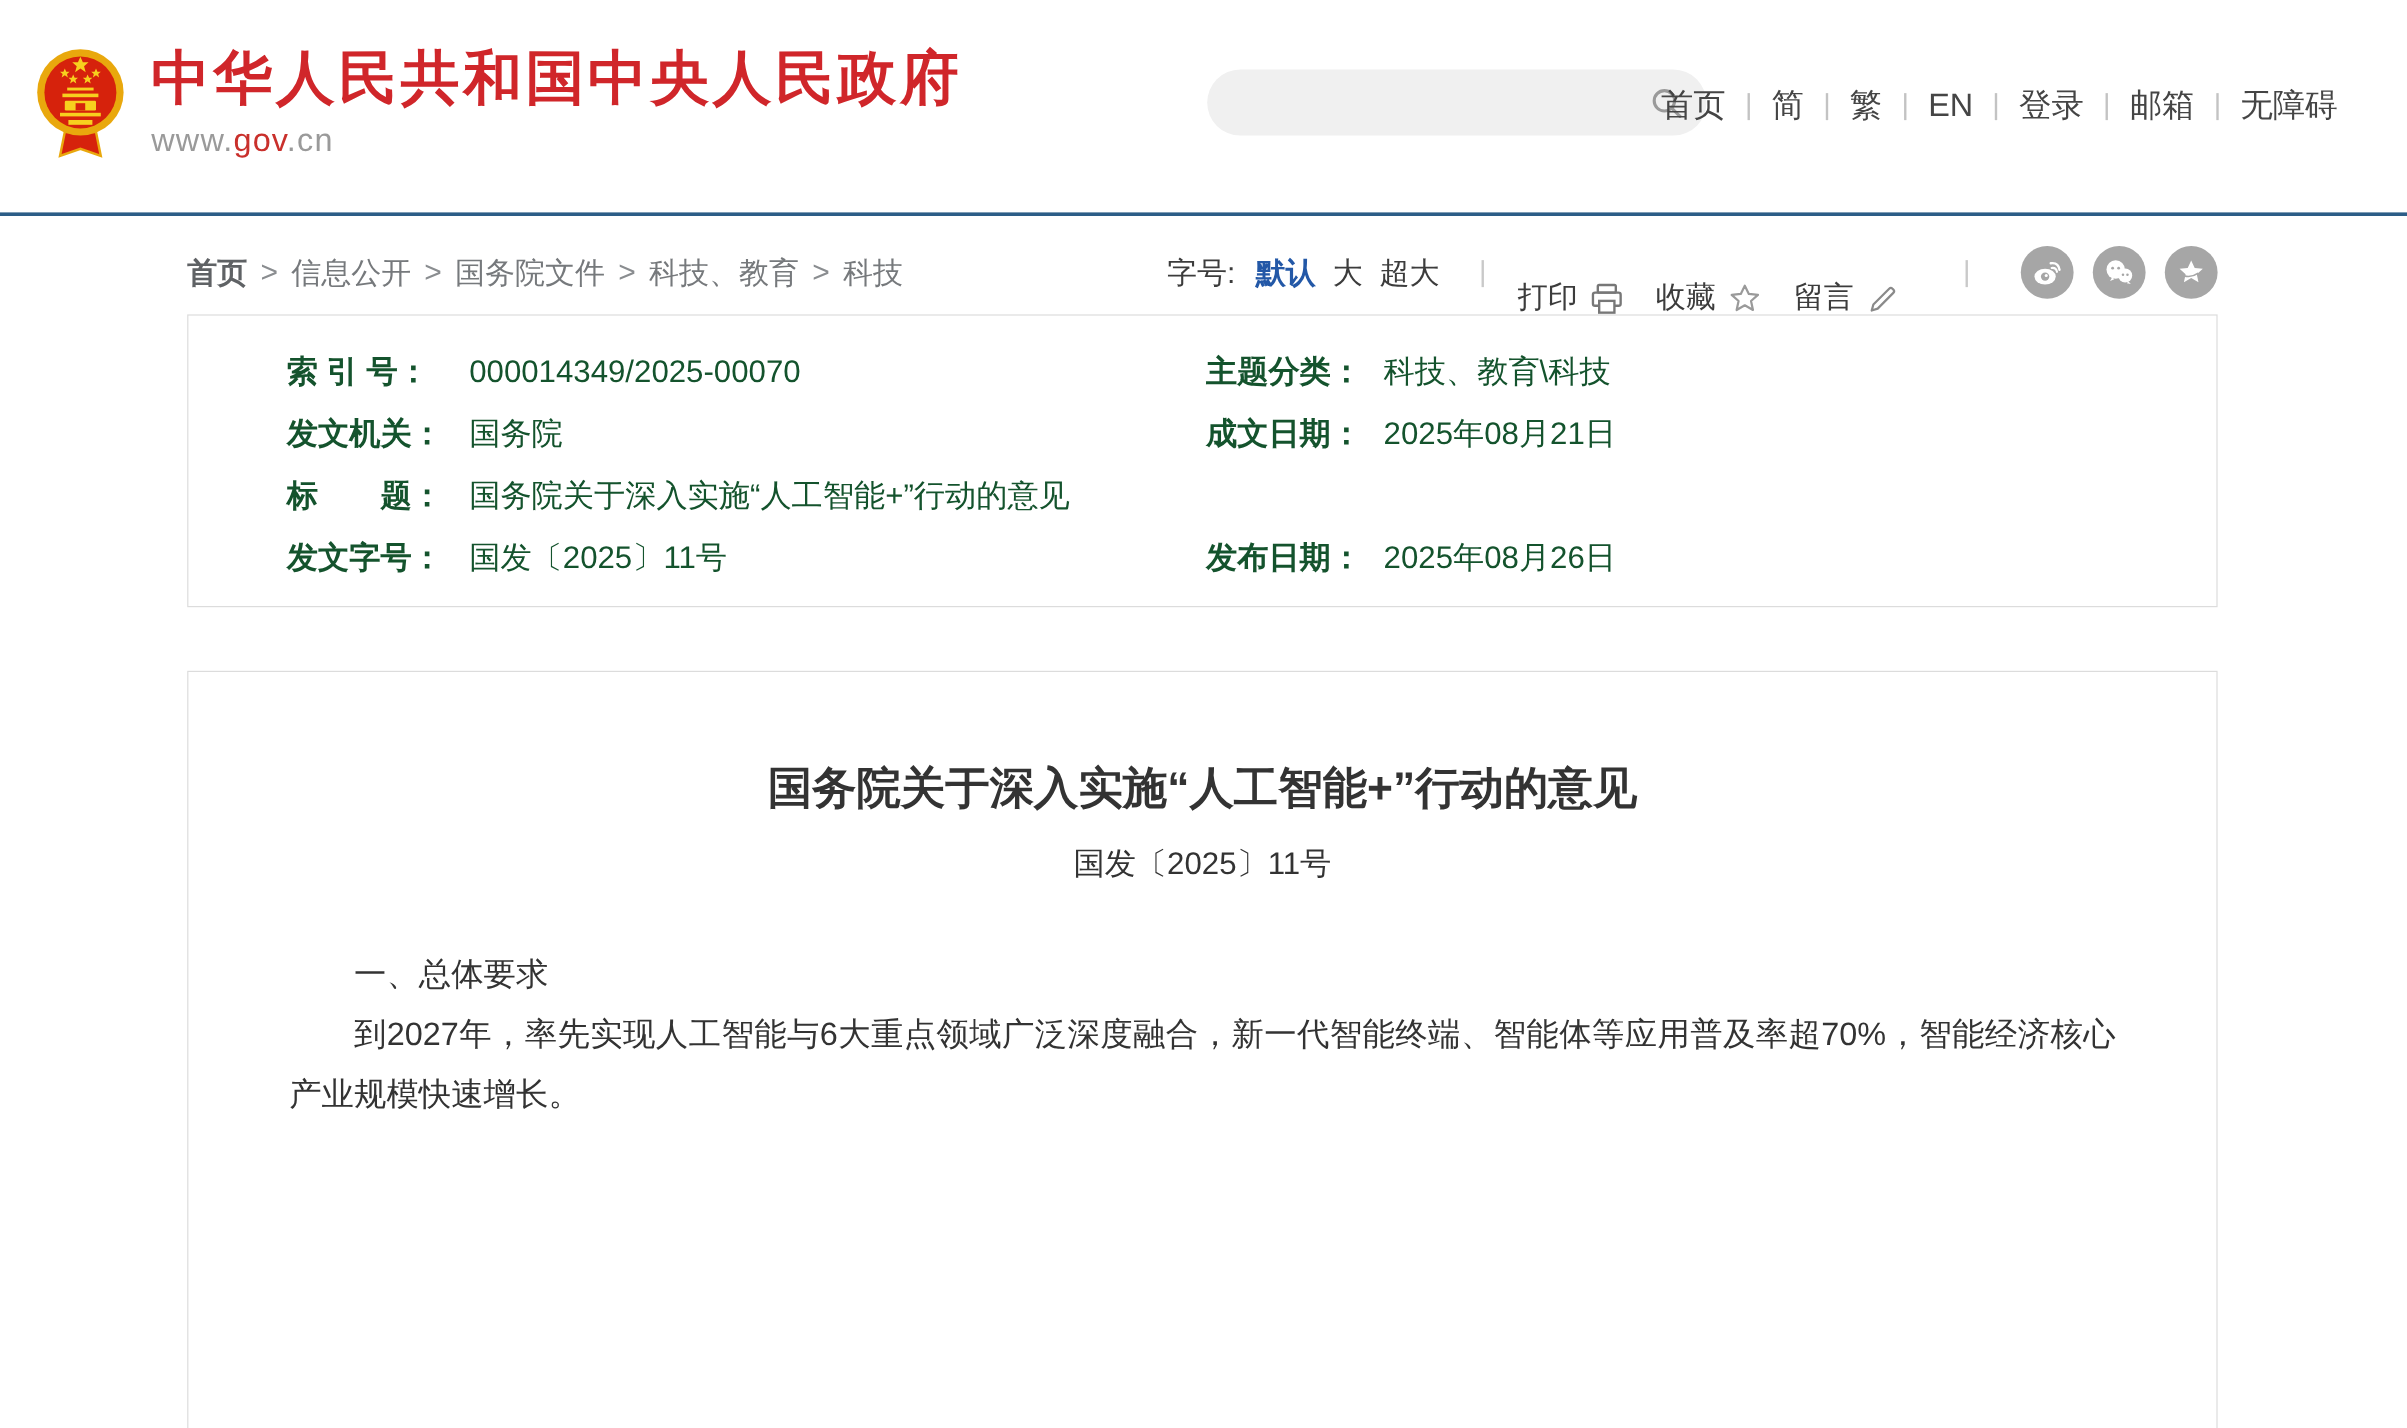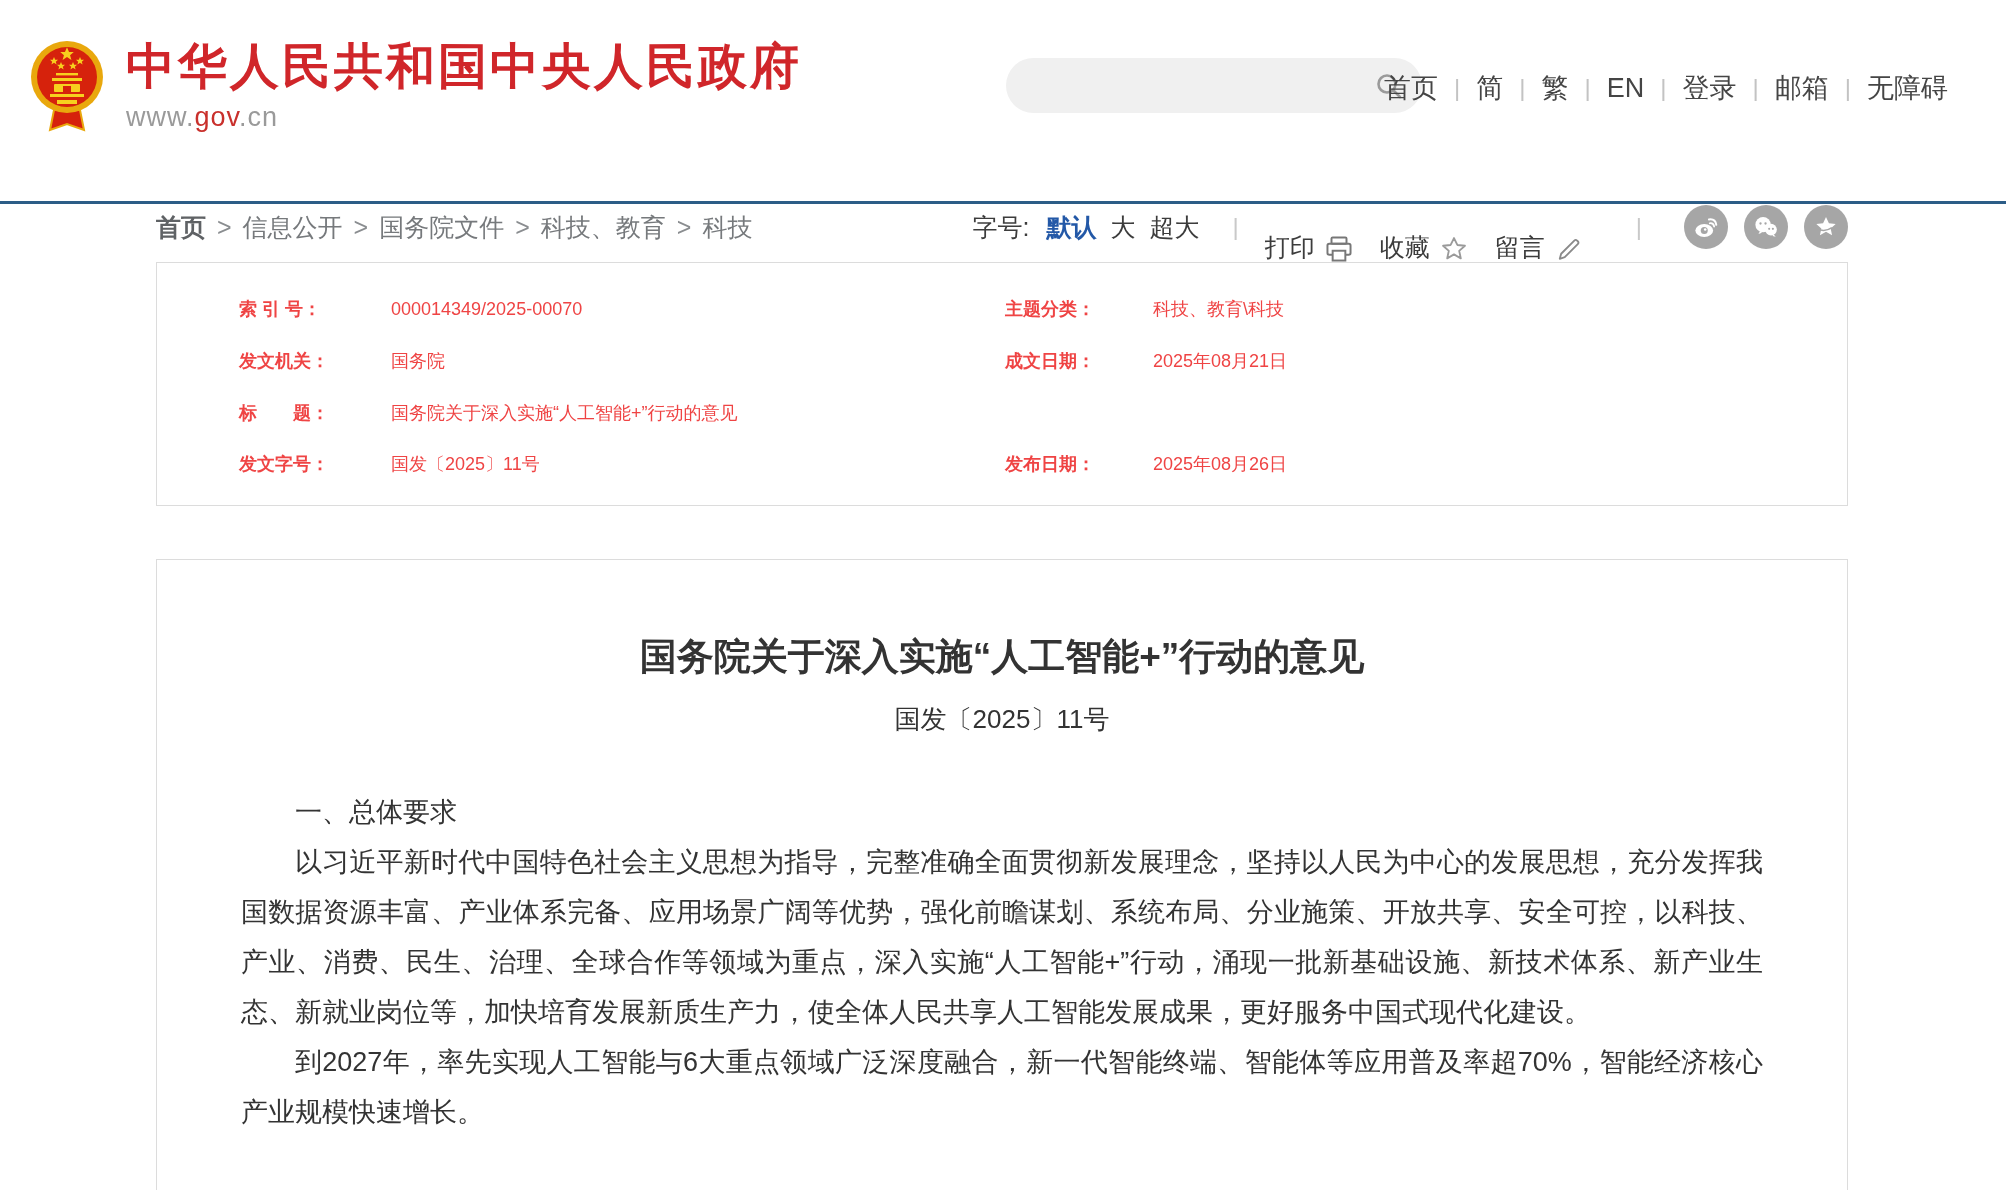--- a/index.html
+++ b/index.html
@@ -1,21 +1,21 @@
 <!DOCTYPE html>
 <html><head>
 <meta charset="utf-8">
 <style>
   * { margin:0; padding:0; box-sizing:border-box; }
   html,body { width:2006px; height:1190px; overflow:hidden; background:#fff;
     font-family:"Liberation Sans","DejaVu Sans",sans-serif; }
   .page { position:relative; width:2006px; height:1190px; background:#fff; }
 
   
-  .header { position:absolute; left:0; top:0; width:2006px; height:204px; background:#fff;
+  .header { position:absolute; left:0; top:0; width:2006px; height:180px; background:#fff;
     border-bottom:3px solid #2c5d87; }
   .logo-wrap { position:absolute; left:30px; top:36px; display:flex; align-items:flex-start; }
   .emblem { width:74px; height:102px; }
   .site-text { margin-left:22px; padding-top:4px; }
   .site-title { font-size:49px; font-weight:bold; color:#d0262a; letter-spacing:3px; line-height:1.1; }
   .site-url { margin-top:8px; font-size:27px; color:#9a9a9a; letter-spacing:1px; }
   .site-url .core { color:#c9302c; }
   .search-box { position:absolute; left:1006px; top:58px; width:416px; height:55px;
     background:#f0f0f0; border-radius:28px; }
   .search-box input { position:absolute; left:0; top:0; width:100%; height:100%;
@@ -44,21 +44,21 @@
   .tb-btn:last-child { margin-right:0; }
   .tb-btn .lbl { margin-right:9px; }
   .tb-icon { width:30px; height:30px; }
   .share { display:flex; align-items:center; }
   .share .circle { width:44px; height:44px; border-radius:50%; background:#a6a6a6;
     display:flex; align-items:center; justify-content:center; margin-left:16px; cursor:pointer; }
   .share .circle svg { width:28px; height:28px; }
 
   
   .meta-box { position:absolute; left:156px; top:262px; width:1692px; height:244px;
-    border:1px solid #dcdcdc; background:#fff; font-size:18px; color:#ef4444; }
+    border:1px solid #dcdcdc; background:#fff; font-size:26px; color:#14532d; }
   .meta-row { position:absolute; left:0; width:100%; height:32px; line-height:32px; }
   .meta-row .lab { position:absolute; font-weight:bold; white-space:pre; }
   .meta-row .val { position:absolute; white-space:nowrap; }
   .l-lab { left:82px; } .l-val { left:234px; }
   .r-lab { left:848px; } .r-val { left:996px; }
   .r1 { top:30px; } .r2 { top:82px; } .r3 { top:134px; } .r4 { top:185px; }
 
   
   .doc-box { position:absolute; left:156px; top:559px; width:1692px; height:740px;
     border:1px solid #dcdcdc; background:#fff; }
@@ -224,18 +224,17 @@
       <span class="lab r-lab">发布日期：</span>
       <span class="val r-val">2025年08月26日</span>
     </div>
   </div>
 
   <div class="doc-box">
     <h1 class="doc-title">国务院关于深入实施“人工智能+”行动的意见</h1>
     <div class="doc-number">国发〔2025〕11号</div>
     <div class="doc-body">
       <p class="ind hd">一、总体要求</p>
-      <p class="ind">以习近平新时代中国特色社会主义思想为指导，完整准确全面贯彻新发展理念，坚持以人民为中心的发展思想，充分发挥我国数据资源丰富、产业体系完备、应用场景广阔等优势，强化前瞻谋划、系统布局、分业施策、开放共享、安全可控，以科技、产业、消费、民生、治理、全球合作等领域为重点，深入实施“人工智能+”行动，涌现一批新基础设施、新技术体系、新产业生态、新就业岗位等，加快培育发展新质生产力，使全体人民共享人工智能发展成果，更好服务中国式现代化建设。</p>
       <p class="ind">到2027年，率先实现人工智能与6大重点领域广泛深度融合，新一代智能终端、智能体等应用普及率超70%，智能经济核心产业规模快速增长。</p>
     </div>
   </div>
 
 </div>
 
 </body></html>

